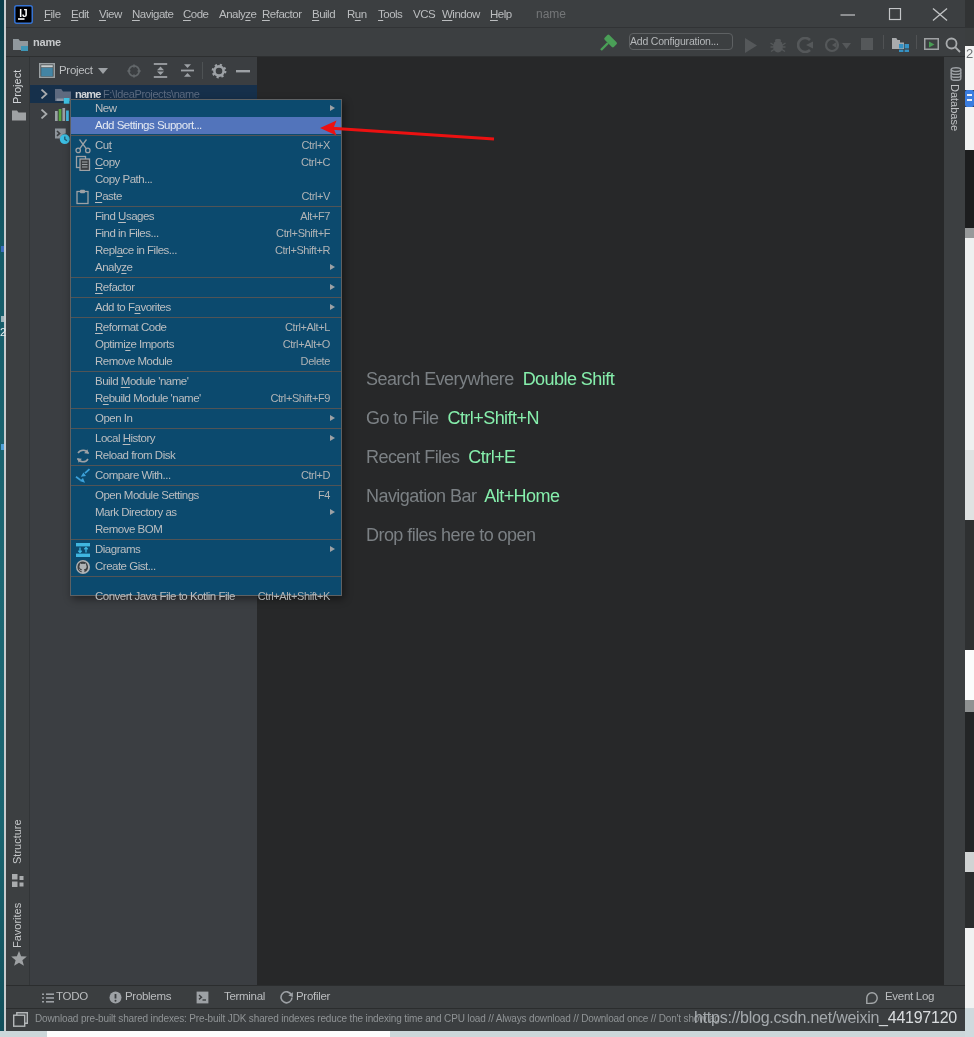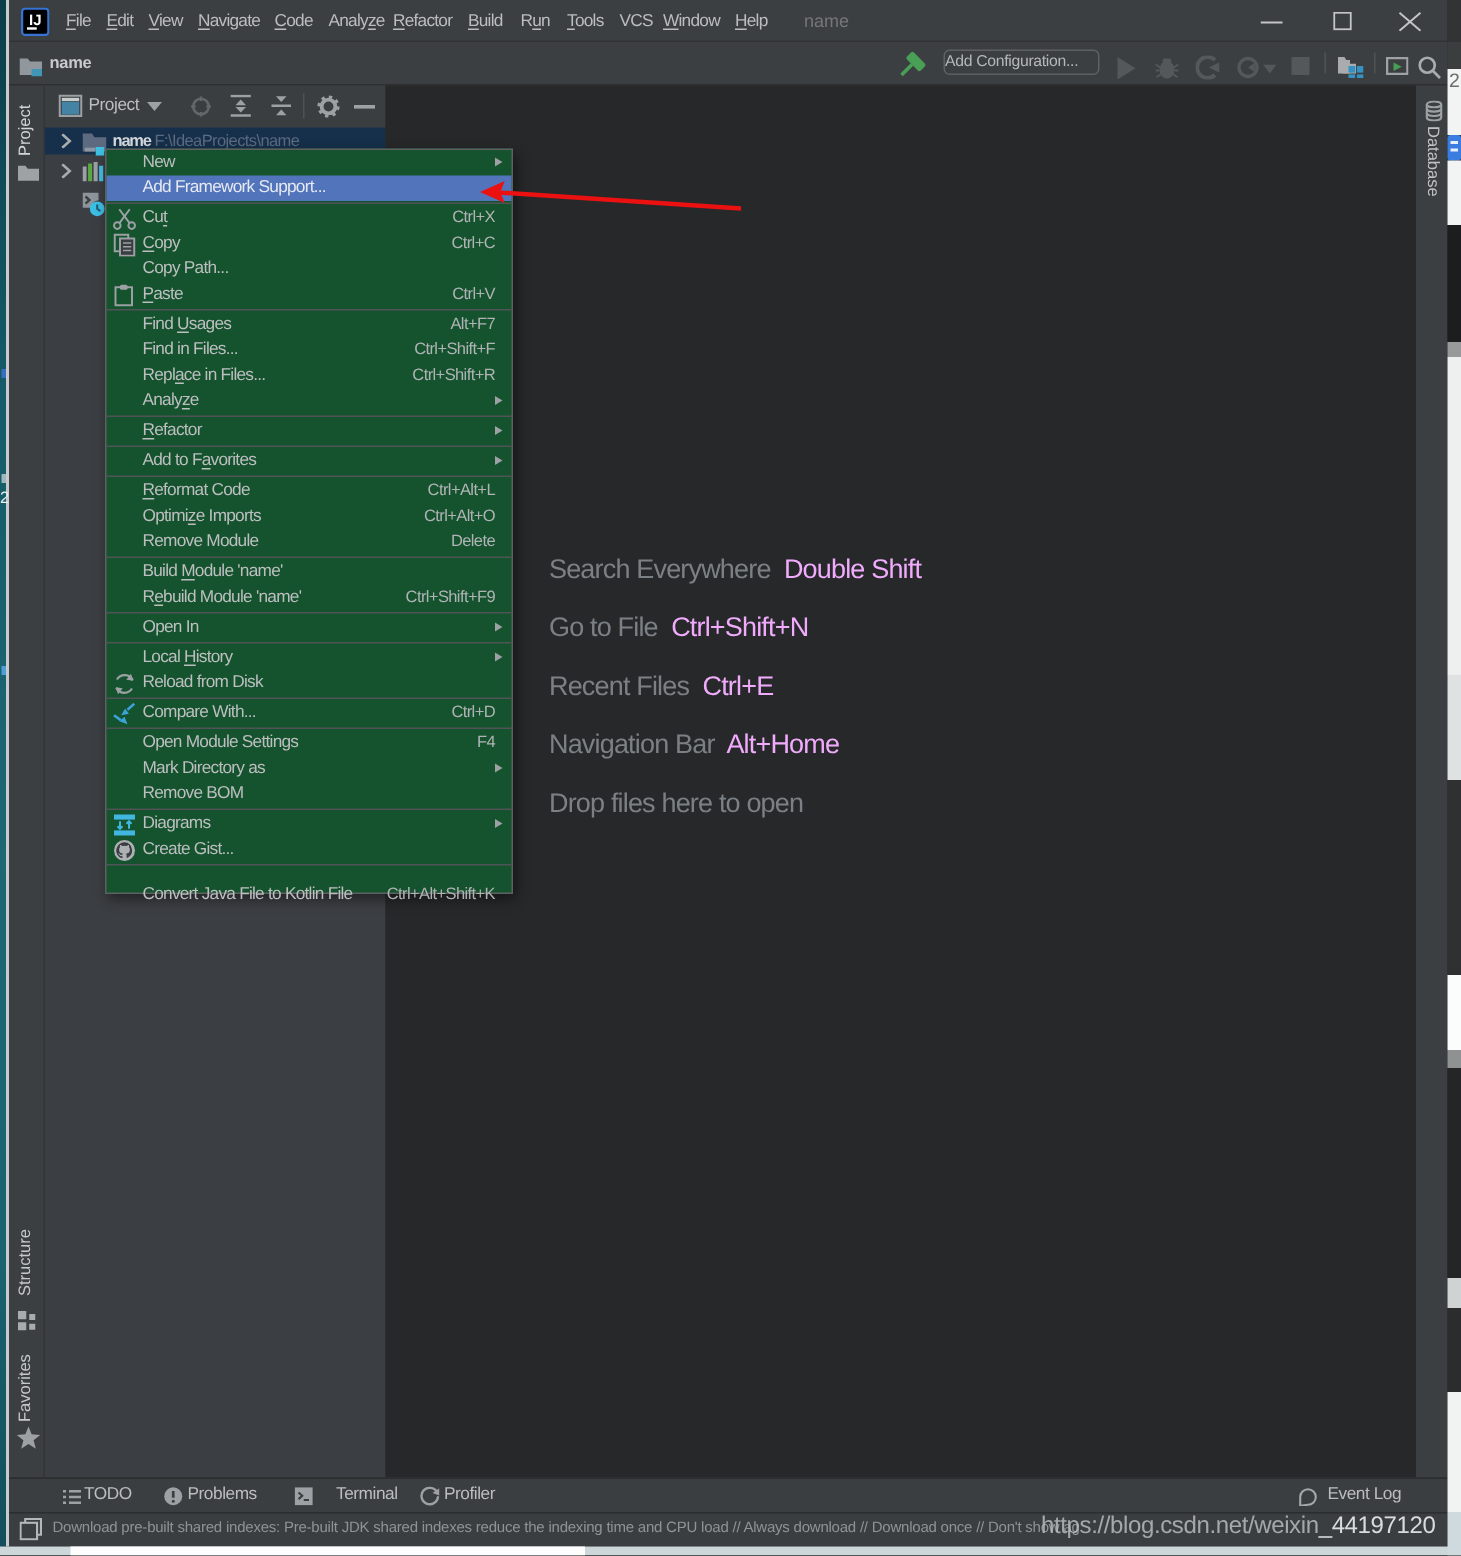--- a/index.html
+++ b/index.html
@@ -21,35 +21,35 @@
   color:#b5b8ba;font-size:10.5px;letter-spacing:-0.2px;text-align:left;line-height:15px;}
 
 #lstripe{left:6px;top:57px;width:24px;height:928px;background:#3c3f41;border-right:1px solid #323537;}
 .vlabel{position:absolute;white-space:nowrap;font-size:11px;color:#c6c8ca;transform:rotate(-90deg);transform-origin:0 0;}
 .vlabel2{position:absolute;white-space:nowrap;font-size:11px;color:#bfc1c3;transform:rotate(90deg);transform-origin:0 0;}
 
 #panel{left:30px;top:57px;width:227px;height:928px;background:#3b3e42;}
 
 #editor{left:257px;top:57px;width:687px;height:928px;background:#272829;}
 .hint{position:absolute;font-size:18px;letter-spacing:-0.55px;color:#7b8084;white-space:nowrap;}
-.hint b{font-weight:normal;color:#f0abfc;}
+.hint b{font-weight:normal;color:#86efac;}
 
 #rstripe{left:944px;top:57px;width:21px;height:928px;background:#3c3f41;}
 
 #botbar{left:6px;top:985px;width:959px;height:23px;background:#3b3e40;border-top:1px solid #2b2d2e;}
 .btool{position:absolute;top:985px;height:22px;line-height:22px;font-size:11.5px;letter-spacing:-0.3px;color:#bbbdbf;}
 #statusbar{left:6px;top:1008px;width:959px;height:23px;background:#3b3e40;border-top:1px solid #2b2d2e;}
 #statustext{position:absolute;left:35px;top:1008px;height:22px;line-height:22px;font-size:10px;color:#8f9395;letter-spacing:-0.15px;white-space:nowrap;}
 #watermark{position:absolute;left:694px;top:1006px;height:24px;line-height:24px;font-size:16px;letter-spacing:-0.25px;color:rgba(187,192,195,0.82);white-space:nowrap;}
 #watermark b{font-weight:normal;color:rgba(225,229,231,0.95);}
 
 #botband{left:0;top:1031px;width:974px;height:6px;background:#ccd7da;}
 #botwhite{left:47px;top:1031px;width:343px;height:6px;background:#fdfdfd;}
 
-#menu{left:70px;top:99px;width:272px;height:497px;background:#14532d;border:1px solid #5e6163;
+#menu{left:70px;top:99px;width:272px;height:497px;background:#0c4a6e;border:1px solid #5e6163;
   box-shadow:2px 3px 8px rgba(0,0,0,0.45);}
 .mi{position:absolute;left:0;width:270px;height:17px;line-height:17px;font-size:11.5px;letter-spacing:-0.5px;color:#bcbec0;padding-left:24px;white-space:nowrap;}
 .mi .sc{position:absolute;right:11px;top:0;color:#b0b3b5;font-size:11px;letter-spacing:-0.4px;}
 .mi .arr{position:absolute;right:6px;top:5px;width:0;height:0;border-left:5px solid #9da1a5;border-top:3.5px solid transparent;border-bottom:3.5px solid transparent;}
 .mi.hl{background:#5274bb;color:#e4e9f2;}
 .msep{position:absolute;left:0;width:270px;height:1px;background:#515456;}
 .micon{position:absolute;left:4px;top:1px;width:16px;height:16px;}
 u{text-decoration:underline;text-underline-offset:1.5px;}
 
 .sl{position:absolute;left:965px;width:9px;}
@@ -303,21 +303,21 @@
   <div class="abs sl" style="top:520px;height:130px;background:#2e3031"></div>
   <div class="abs sl" style="top:650px;height:50px;background:#fbfcfc"></div>
   <div class="abs sl" style="top:700px;height:12px;background:#8f9292"></div>
   <div class="abs sl" style="top:712px;height:140px;background:#232526"></div>
   <div class="abs sl" style="top:852px;height:20px;background:#d0d3d3"></div>
   <div class="abs sl" style="top:872px;height:56px;background:#2a2c2d"></div>
   <div class="abs sl" style="top:928px;height:80px;background:#f1f2f2"></div>
   <div class="abs sl" style="top:1008px;height:29px;background:#cfdade"></div>
   <div class="abs" id="menu">
     <div class="mi" style="top:0">New<span class="arr"></span></div>
-    <div class="mi hl" style="top:17px">Add Framework Support...</div>
+    <div class="mi hl" style="top:17px">Add Settings Support...</div>
     <div class="msep" style="top:35px"></div>
     <div class="mi" style="top:37px"><svg class="micon" viewBox="0 0 16 16">
           <g stroke="#9da1a5" stroke-width="1.3" fill="none">
             <circle cx="3.2" cy="12.4" r="2.2"></circle>
             <circle cx="12.8" cy="12.4" r="2.2"></circle>
             <line x1="4.6" y1="10.8" x2="11.5" y2="1.5"></line>
             <line x1="11.4" y1="10.8" x2="4.5" y2="1.5"></line>
           </g>
         </svg>Cu<u>t</u><span class="sc">Ctrl+X</span></div>
     <div class="mi" style="top:54px"><svg class="micon" viewBox="0 0 16 16">

